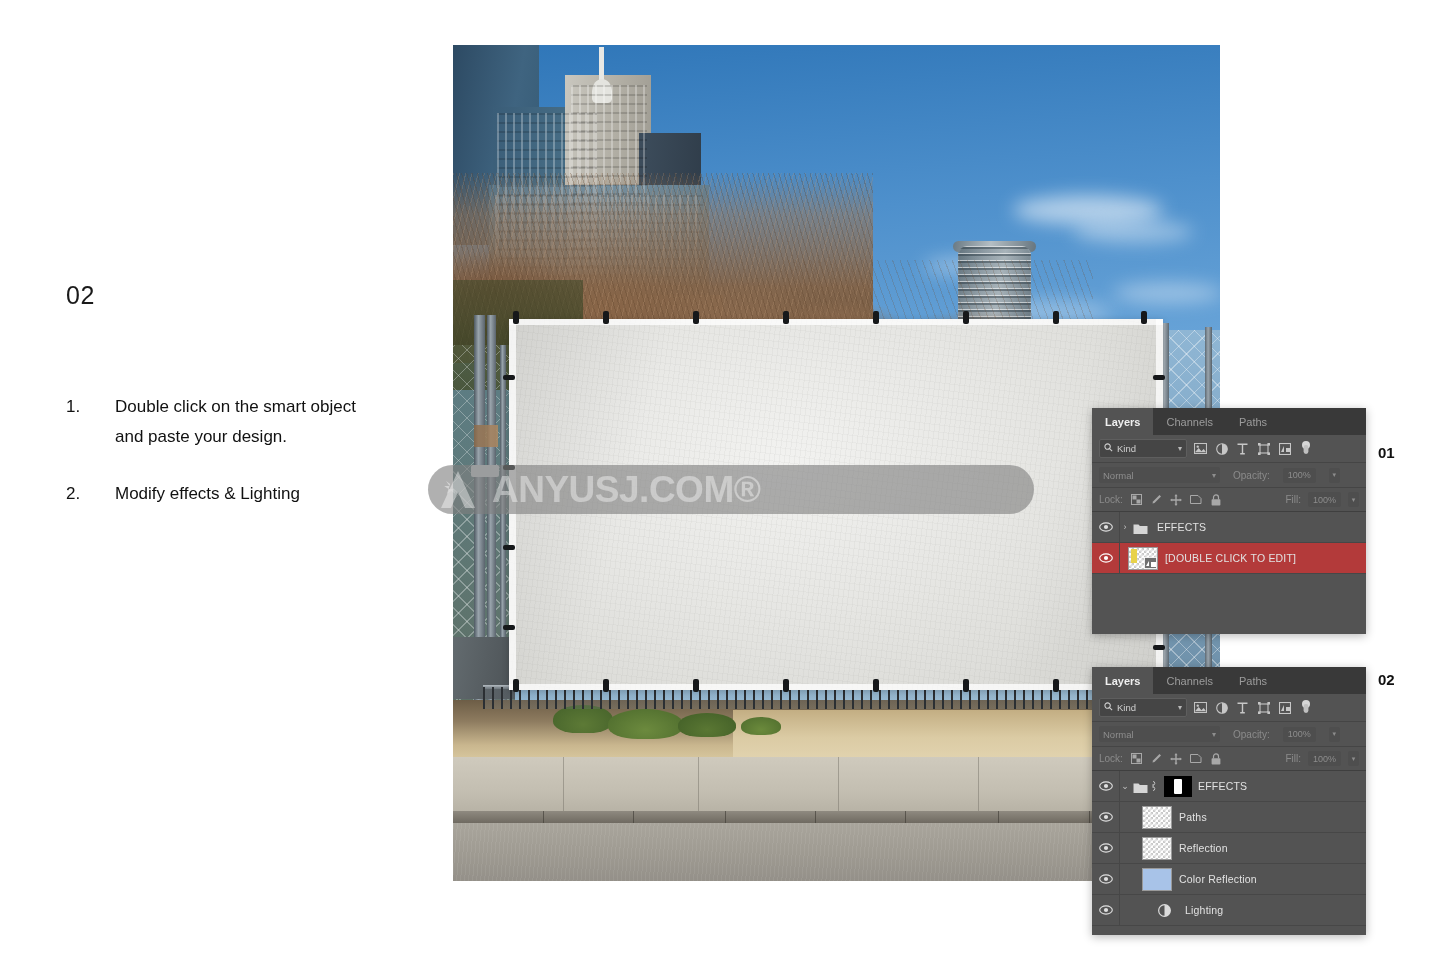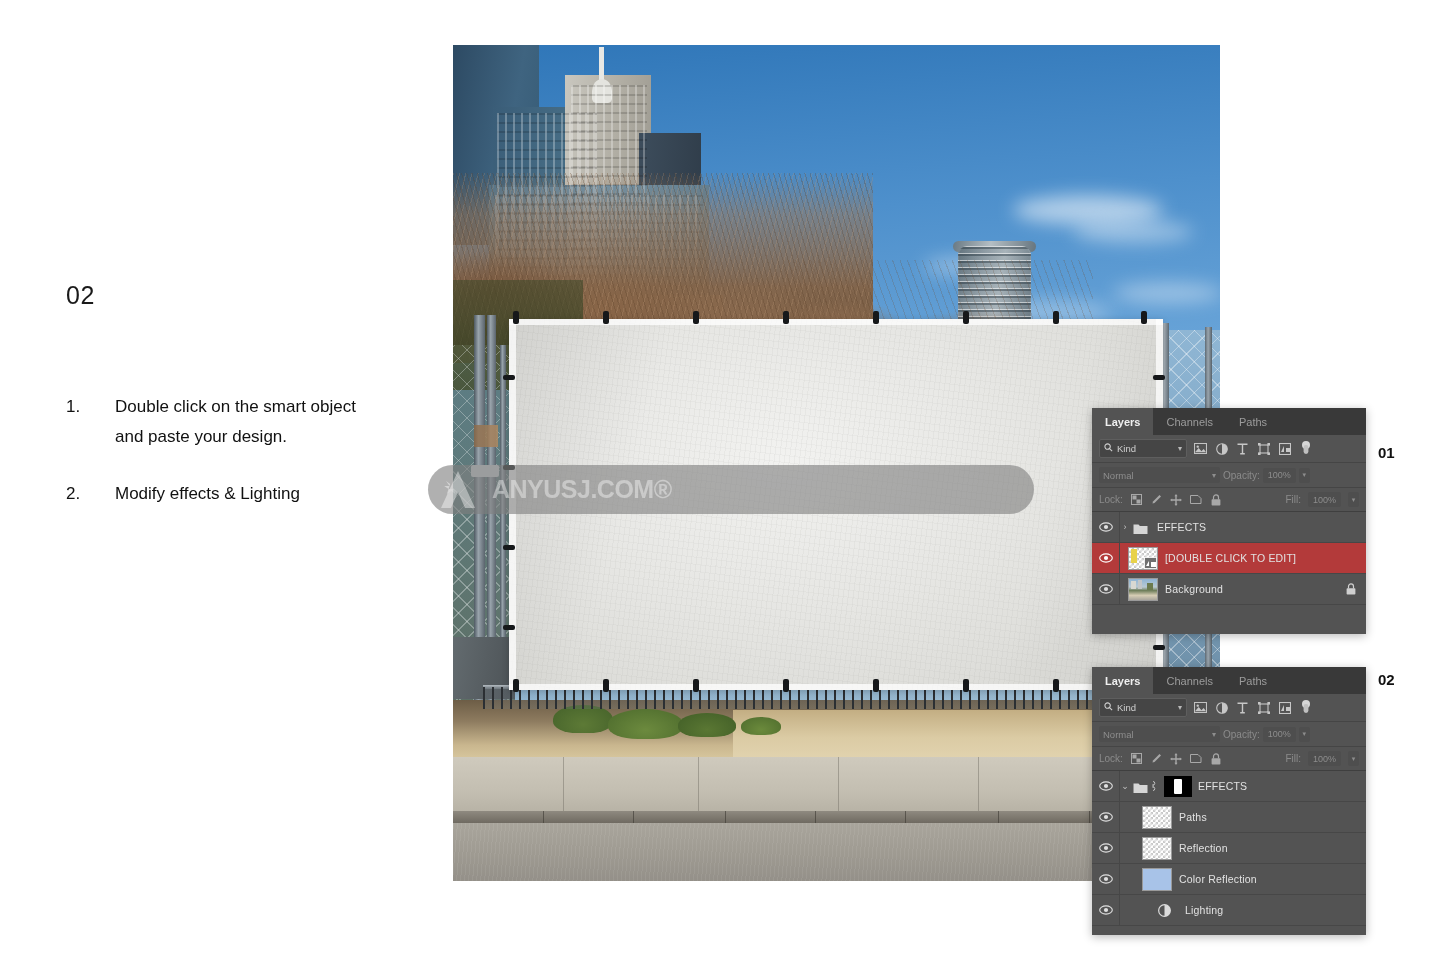--- a/index.html
+++ b/index.html
@@ -218,21 +218,21 @@
   
   .wm{
     position:absolute;left:428px;top:465px;width:606px;height:49px;
     background:rgba(128,128,128,.62);border-radius:25px;
     display:flex;align-items:center;
   }
   .wm-logo{
     width:64px;height:49px;flex:0 0 64px;position:relative;opacity:.55;
   }
   .wm-text{
-    font-size:25px;font-weight:700;letter-spacing:-.5px;
+    font-size:37px;font-weight:700;letter-spacing:-.5px;
     color:rgba(255,255,255,.40);line-height:1;
     font-family:"Liberation Sans", sans-serif;
   }
 
   
   .ps-panel{
     position:absolute;background:#535353;
     box-shadow:0 2px 9px rgba(0,0,0,.28);
     font-family:"Liberation Sans", sans-serif;
     color:#d4d4d4;user-select:none;
@@ -253,21 +253,21 @@
   }
   .kind-sel{
     width:78px;height:17px;background:#454545;border:1px solid #5e5e5e;border-radius:2px;
     display:flex;align-items:center;padding:0 4px;gap:4px;font-size:9.5px;color:#d0d0d0;
   }
   .kind-sel .cv{margin-left:auto;font-size:8px;color:#b9b9b9;}
   .fic{width:15px;height:15px;display:flex;align-items:center;justify-content:center;
     color:#c7c7c7;}
 
   .ps-blend{
-    height:24px;display:flex;align-items:center;padding:0 7px;gap:3px;font-size:10px;
+    height:24px;display:flex;align-items:center;padding:0 7px;gap:13px;font-size:10px;
     color:#8b8b8b;border-bottom:1px solid #454545;
   }
   .blend-sel{
     width:113px;height:16px;background:#4e4e4e;border-radius:2px;display:flex;
     align-items:center;padding:0 4px;font-size:9.5px;color:#8d8d8d;
   }
   .blend-sel .cv{margin-left:auto;font-size:8px;}
   .op-box{
     width:33px;height:15px;background:#4e4e4e;border-radius:2px;
     display:flex;align-items:center;justify-content:center;font-size:9px;color:#8d8d8d;
@@ -574,40 +574,20 @@
       <div style="position:absolute;left:2px;top:1px;width:6px;height:14px;background:#e8d24a;"></div>
       <svg style="position:absolute;right:0;bottom:0;" width="13" height="12" viewBox="0 0 13 12">
           <rect x="0.5" y="0.5" width="12" height="11" fill="#6f6f6f" stroke="#fff" stroke-width="0.8"></rect>
           <path d="M7 5 h5 v5 h-5 z" fill="#fff"></path>
           <path d="M2 9 l3-5 v5 z" fill="#fff"></path>
         </svg>
     </div>
     <div class="lname">[DOUBLE CLICK TO EDIT]</div>
   </div>
 
-  <div class="layer-row">
-    <div class="eye-cell">
-      <svg width="14" height="10" viewBox="0 0 14 10">
-          <ellipse cx="7" cy="5" rx="6.3" ry="4.1" fill="none" stroke="#e0e0e0" stroke-width="1.1"></ellipse>
-          <circle cx="7" cy="5" r="2.1" fill="#e0e0e0"></circle>
-        </svg>
-    </div>
-    <div class="thumb" style="background:linear-gradient(to bottom,#8fb4d4 0%,#b9c9d2 38%,#6f7e5a 55%,#d6cdb4 78%,#a9a59c 100%);position:relative;">
-      <div style="position:absolute;left:2px;top:2px;width:5px;height:8px;background:#d8d8d2;"></div>
-      <div style="position:absolute;left:9px;top:1px;width:4px;height:9px;background:#c2c6c8;"></div>
-      <div style="position:absolute;left:18px;top:4px;width:6px;height:7px;background:#6b7a4e;"></div>
-    </div>
-    <div class="lname">Background</div>
-    <div class="lic lock-ic">
-      <svg width="10" height="12" viewBox="0 0 10 12">
-          <path d="M2.5 5.5 V3.4 a2.5 2.5 0 0 1 5 0 V5.5" fill="none" stroke="#d0d0d0" stroke-width="1.2"></path>
-          <rect x="0.6" y="5.3" width="8.8" height="6.2" rx="0.8" fill="#d0d0d0"></rect>
-        </svg>
-    </div>
-  </div>
 </div>
 <div class="panel-label" id="label1">01</div>
 
 <div class="ps-panel" id="panel2">
   <div class="ps-tabs">
     <div class="ps-tab active">Layers</div>
     <div class="ps-tab">Channels</div>
     <div class="ps-tab">Paths</div>
   </div>
 

